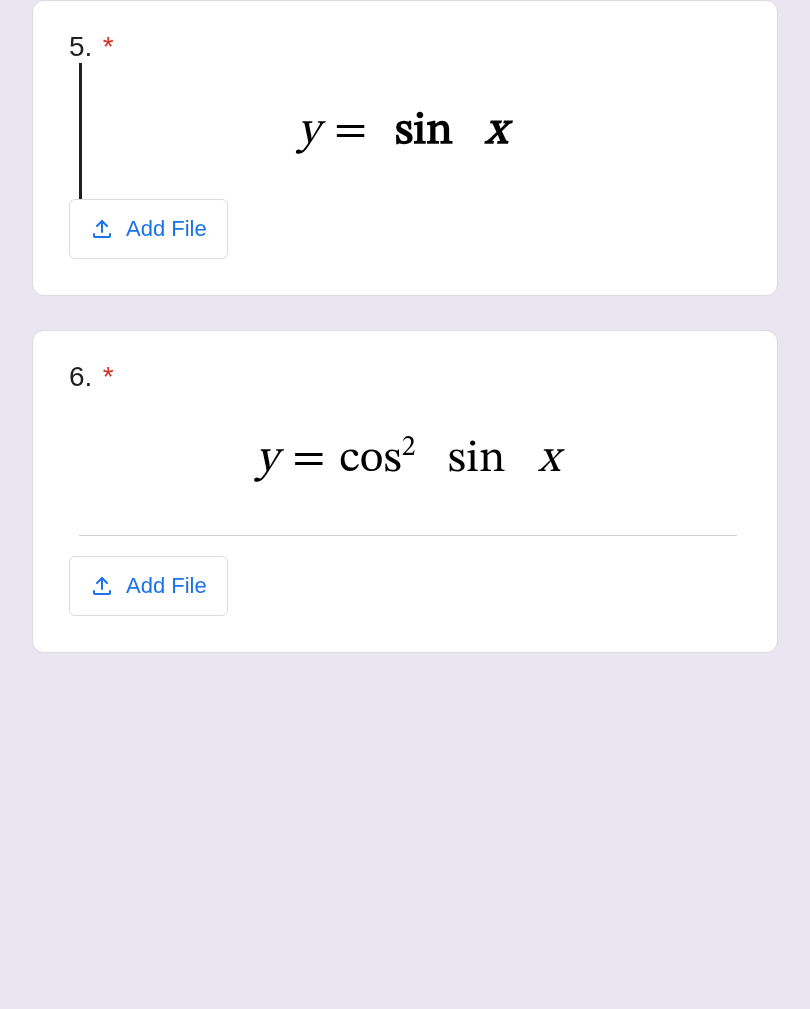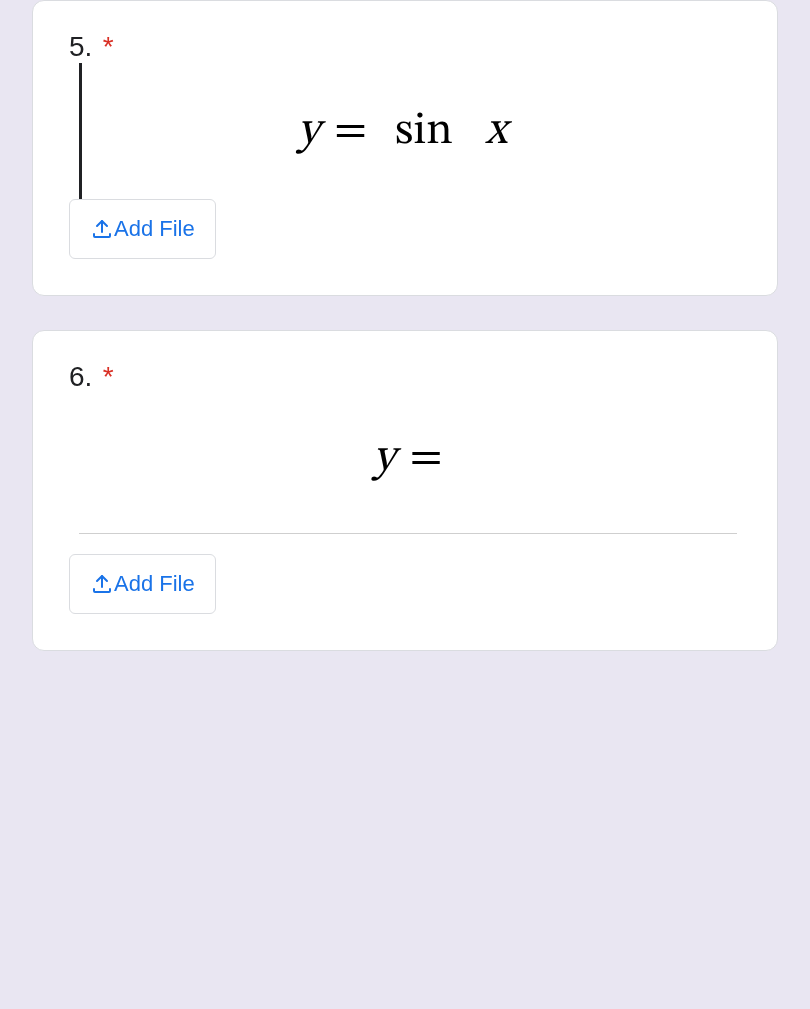--- a/index.html
+++ b/index.html
@@ -54,37 +54,39 @@
     gap: 14px;
     line-height: 1;
   }
   .math .eq { font-style: normal; }
   .frac {
     display: inline-flex;
     flex-direction: column;
     align-items: center;
     font-style: normal;
     line-height: 1.05;
+    font-weight: bold;
   }
   .frac .num, .frac .den {
     padding: 2px 14px;
     white-space: nowrap;
   }
   .frac .den { border-top: 3px solid #000; }
   .op { font-style: normal; }
   .var { font-style: italic; }
   .sup {
     font-size: 0.6em;
     vertical-align: super;
     font-style: normal;
   }
   .roman { font-style: normal; }
   .add-file-btn {
     display: inline-flex;
     align-items: center;
+    gap: 12px;
     border: 1px solid #dadce0;
     border-radius: 6px;
     background: #fff;
     color: #1a73e8;
     font-size: 22px;
     font-weight: 500;
     padding: 16px 20px;
     cursor: pointer;
   }
   .add-file-btn svg {
@@ -128,20 +130,27 @@
 <div class="card">
   <div>
     <span class="q-number">6.</span>
     <span class="q-required">*</span>
   </div>
 
   <div class="math-wrap">
     <div class="math">
       <span class="var">y</span>
       <span class="eq">=</span>
+      <span>
+        <span class="roman">cos</span><span class="sup">2</span>
+        <span>&nbsp;</span>
+        <span class="roman">sin</span>
+        <span>&nbsp;</span>
+        <span class="var">x</span>
+      </span>
     </div>
   </div>
 
   <div class="math-divider"></div>
 
   <button class="add-file-btn">
     <svg viewBox="0 0 24 24" fill="none" stroke="#1a73e8" stroke-width="2" stroke-linecap="round" stroke-linejoin="round">
       <path d="M12 15V4"></path>
       <path d="M7 9l5-5 5 5"></path>
       <path d="M4 17v2a1 1 0 0 0 1 1h14a1 1 0 0 0 1-1v-2"></path>

